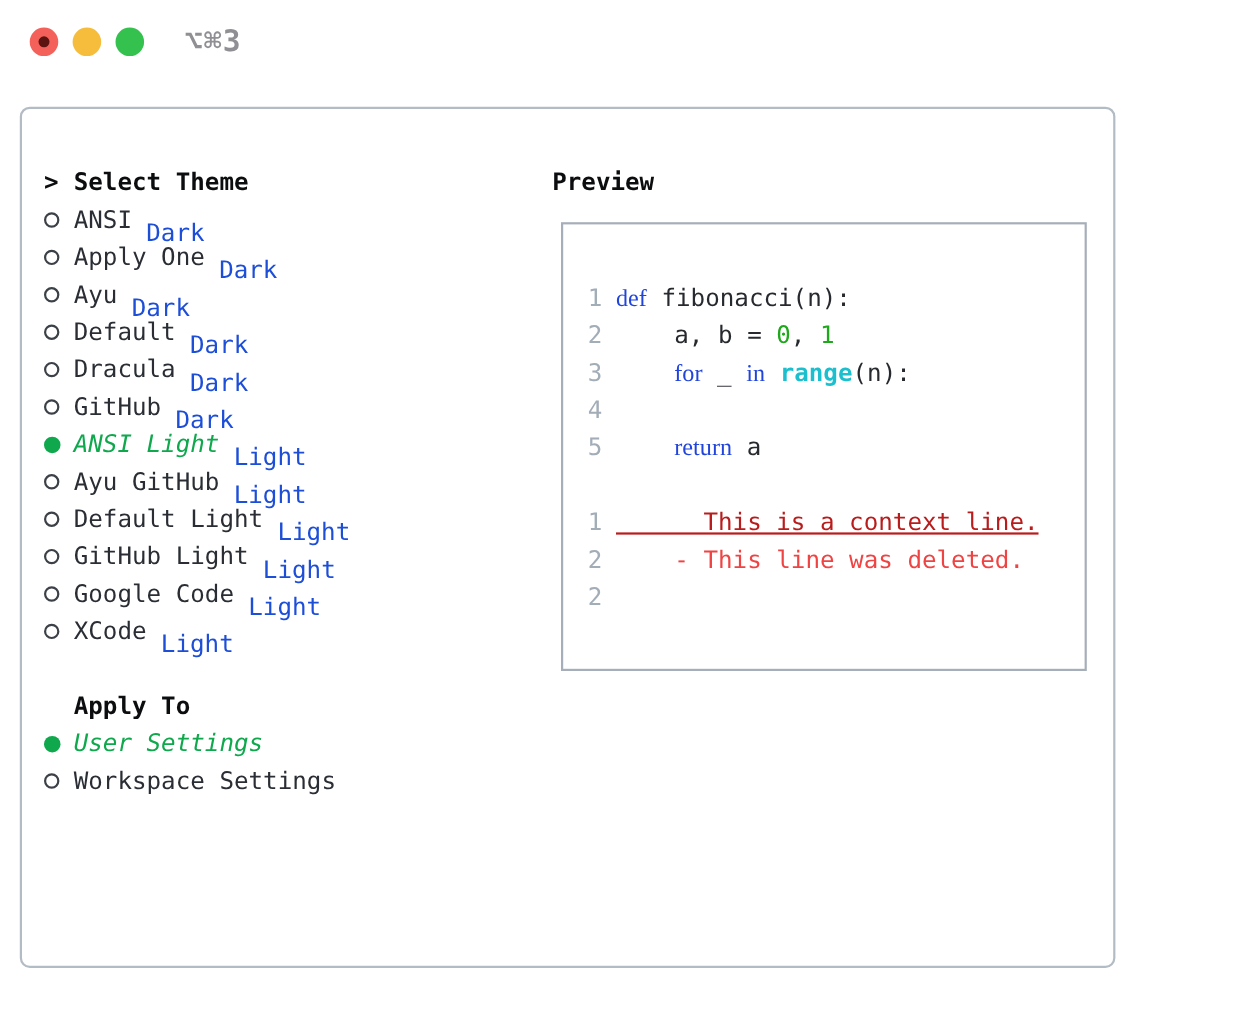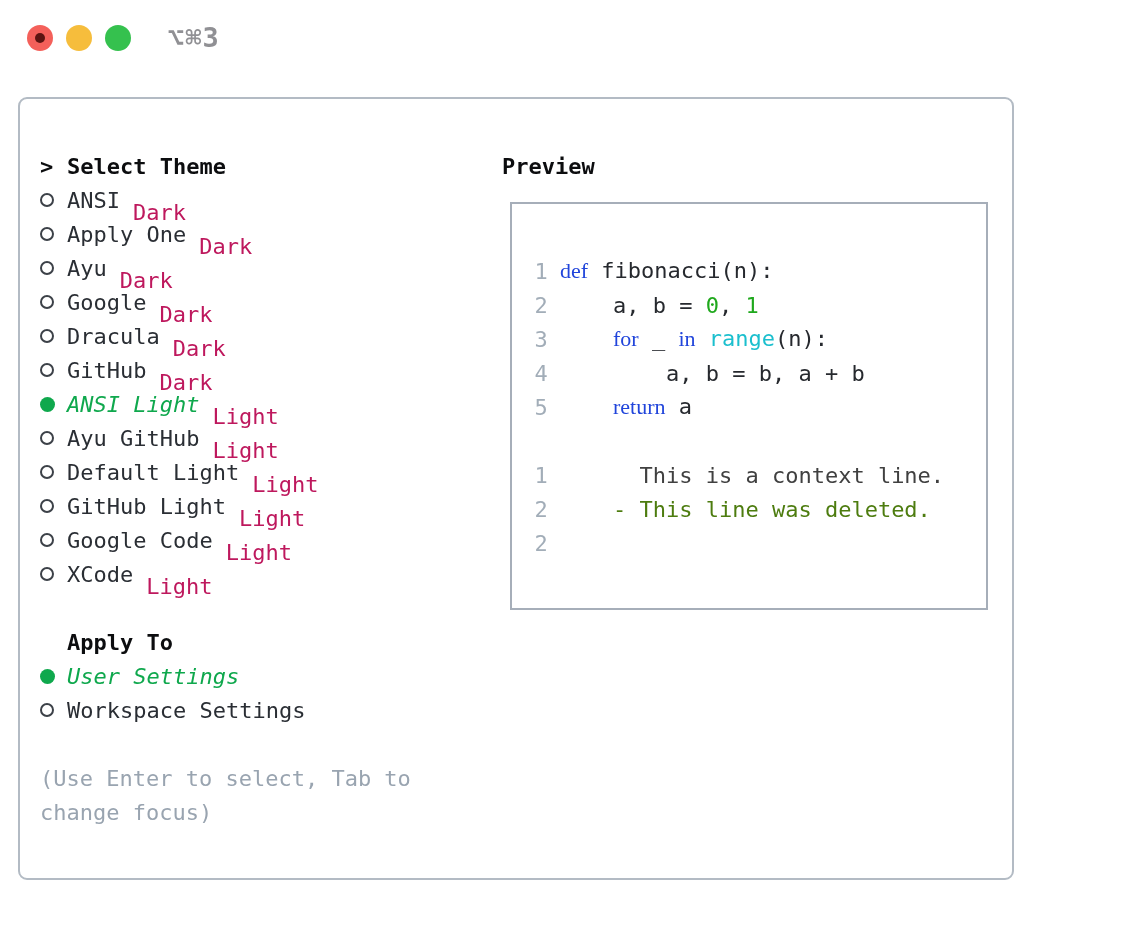--- a/index.html
+++ b/index.html
@@ -17,38 +17,38 @@
 
   
   .main-box{position:absolute;left:18px;top:97px;width:996px;height:783px;box-sizing:border-box;
             border:2px solid #b3bbc4;border-radius:9px;background:#ffffff;}
 
   .left-col{position:absolute;left:20px;top:50px;width:440px;}
   .row{display:flex;align-items:center;height:34px;font-size:22px;color:#2a2e34;white-space:pre;}
   .gutter{width:27px;flex:none;display:flex;align-items:center;}
   .hdr{font-weight:bold;color:#0c0d0f;}
   .muted{color:#99a4b0;}
-  .variant{color:#be185d;margin-left:13px;margin-top:25px;}
+  .variant{color:#1d4ed8;margin-left:13px;margin-top:25px;}
   .sel-green{color:#0fa84d;font-style:italic;}
 
   .radio{box-sizing:border-box;width:14px;height:14px;border-radius:50%;border:2px solid #3c4148;background:transparent;}
   .radio.on{width:15px;height:15px;border:none;background:#0fa84d;}
 
   
   .right-col{position:absolute;left:482px;top:50px;width:500px;text-align:center;}
   .preview-box{margin-left:8px;margin-top:19px;width:478px;height:408px;box-sizing:border-box;
                border:2px solid #a6aeb9;background:#ffffff;padding:50px 0 0 10px;overflow:hidden;}
   .crow{display:flex;align-items:center;height:34px;font-size:22px;white-space:pre;}
   .lineno{width:38px;flex:none;color:#a2adb8;}
   .seg-plain{color:#26292e;margin-top:48px;}
   .seg-keyword{color:#2145db;font-family:Liberation Serif, serif;}
-  .seg-builtin{color:#1bbfce;}
+  .seg-builtin{color:#1bbfce;font-weight:bold;}
   .seg-number{color:#1fa81c;}
-  .seg-context{color:#404040;}
-  .seg-deleted{color:#4d7c0f;}
+  .seg-context{color:#b91c1c;text-decoration:underline;}
+  .seg-deleted{color:#ef4444;}
   .seg-added{color:#00b112;}
 </style>
 </head>
 <body>
 
 <div class="window">
 
   <div class="titlebar">
     <div class="light light-red"></div>
     <div class="light light-yellow"></div>
@@ -60,55 +60,51 @@
 
     <div class="left-col">
       <div class="row">
         <span class="gutter hdr">&gt;</span>
         <span class="hdr">Select Theme</span>
       </div>
       <div id="theme-list">
           <div class="row"><span class="gutter"><span class="radio"></span></span><span>ANSI</span><span class="variant">Dark</span></div>
           <div class="row"><span class="gutter"><span class="radio"></span></span><span>Apply One</span><span class="variant">Dark</span></div>
           <div class="row"><span class="gutter"><span class="radio"></span></span><span>Ayu</span><span class="variant">Dark</span></div>
-          <div class="row"><span class="gutter"><span class="radio"></span></span><span>Google</span><span class="variant">Dark</span></div>
+          <div class="row"><span class="gutter"><span class="radio"></span></span><span>Default</span><span class="variant">Dark</span></div>
           <div class="row"><span class="gutter"><span class="radio"></span></span><span>Dracula</span><span class="variant">Dark</span></div>
           <div class="row"><span class="gutter"><span class="radio"></span></span><span>GitHub</span><span class="variant">Dark</span></div>
           <div class="row"><span class="gutter"><span class="radio on"></span></span><span class="sel-green">ANSI Light</span><span class="variant">Light</span></div>
           <div class="row"><span class="gutter"><span class="radio"></span></span><span>Ayu GitHub</span><span class="variant">Light</span></div>
           <div class="row"><span class="gutter"><span class="radio"></span></span><span>Default Light</span><span class="variant">Light</span></div>
           <div class="row"><span class="gutter"><span class="radio"></span></span><span>GitHub Light</span><span class="variant">Light</span></div>
           <div class="row"><span class="gutter"><span class="radio"></span></span><span>Google Code</span><span class="variant">Light</span></div>
           <div class="row"><span class="gutter"><span class="radio"></span></span><span>XCode</span><span class="variant">Light</span></div>
         </div>
       <div class="row"></div>
       <div class="row">
         <span class="gutter"></span>
         <span class="hdr">Apply To</span>
       </div>
       <div id="apply-list">
           <div class="row"><span class="gutter"><span class="radio on"></span></span><span class="sel-green">User Settings</span></div>
           <div class="row"><span class="gutter"><span class="radio"></span></span><span>Workspace Settings</span></div>
         </div>
       <div class="row"></div>
-      <div id="hint">
-          <div class="row muted">(Use Enter to select, Tab to</div>
-          <div class="row muted">change focus)</div>
-        </div>
     </div>
 
     <div class="right-col">
       <div class="row">
         <span class="hdr">Preview</span>
       </div>
       <div class="preview-box" id="preview-box">
           <div class="crow"><span class="lineno">1</span><span><span class="seg-keyword">def</span><span class="seg-plain"> fibonacci(n):</span></span></div>
           <div class="crow"><span class="lineno">2</span><span><span class="seg-plain">    a, b = </span><span class="seg-number">0</span><span class="seg-plain">, </span><span class="seg-number">1</span></span></div>
           <div class="crow"><span class="lineno">3</span><span><span class="seg-plain">    </span><span class="seg-keyword">for</span><span class="seg-plain"> _ </span><span class="seg-keyword">in</span><span class="seg-plain"> </span><span class="seg-builtin">range</span><span class="seg-plain">(n):</span></span></div>
-          <div class="crow"><span class="lineno">4</span><span><span class="seg-plain">        a, b = b, a + b</span></span></div>
+          <div class="crow"><span class="lineno">4</span></div>
           <div class="crow"><span class="lineno">5</span><span><span class="seg-plain">    </span><span class="seg-keyword">return</span><span class="seg-plain"> a</span></span></div>
           <div class="crow"><span class="lineno"></span><span></span></div>
           <div class="crow"><span class="lineno">1</span><span><span class="seg-context">      This is a context line.</span></span></div>
           <div class="crow"><span class="lineno">2</span><span><span class="seg-deleted">    - This line was deleted.</span></span></div>
           <div class="crow"><span class="lineno">2</span></div>
         </div>
     </div>
 
   </div>
 </div>

